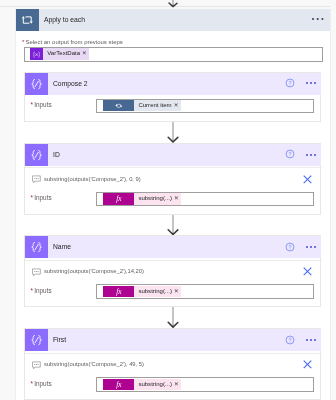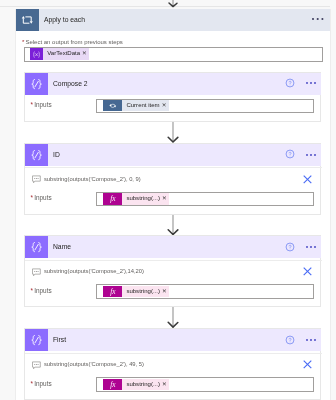--- a/index.html
+++ b/index.html
@@ -19,21 +19,21 @@
   .hdr-title{position:absolute;top:0;height:22px;line-height:22.6px;font-size:6.75px;color:#252423;white-space:nowrap;}
 
   .dots{position:absolute;line-height:0;}
 
   .lbl{position:absolute;font-size:6.4px;color:#605e5c;white-space:nowrap;line-height:7px;}
   .star{color:#a4262c;margin-right:1.1px;}
 
   .field{position:absolute;background:#fff;border:1px solid #a19f9d;box-sizing:border-box;}
 
   .tok{position:absolute;display:flex;align-items:stretch;height:11px;font-size:6.05px;}
-  .tok .ti{width:19px;display:flex;align-items:center;justify-content:center;}
+  .tok .ti{width:31px;display:flex;align-items:center;justify-content:center;}
   .tok .tl{line-height:11.8px;padding:0 0.6px 0 4.4px;white-space:nowrap;color:#201f1e;}
   .tok .tx{line-height:11.8px;padding:0 2.2px 0 1.4px;font-size:5.6px;color:#3b3a39;}
 
   .inner{position:absolute;left:8.5px;width:297px;background:#fff;box-sizing:border-box;border:0.5px solid #e7e7e7;}
   .inner-hdr{position:absolute;left:0;top:0;width:296px;height:22px;background:#ede8fe;}
   .inner-ico{position:absolute;left:0;top:0;width:22.5px;height:22px;background:#8c6cff;}
   .absico{position:absolute;line-height:0;}
 
   .cmt{position:absolute;font-size:5.82px;color:#605e5c;white-space:nowrap;line-height:8px;}
   .sep{position:absolute;height:0.5px;background:#ececec;}

